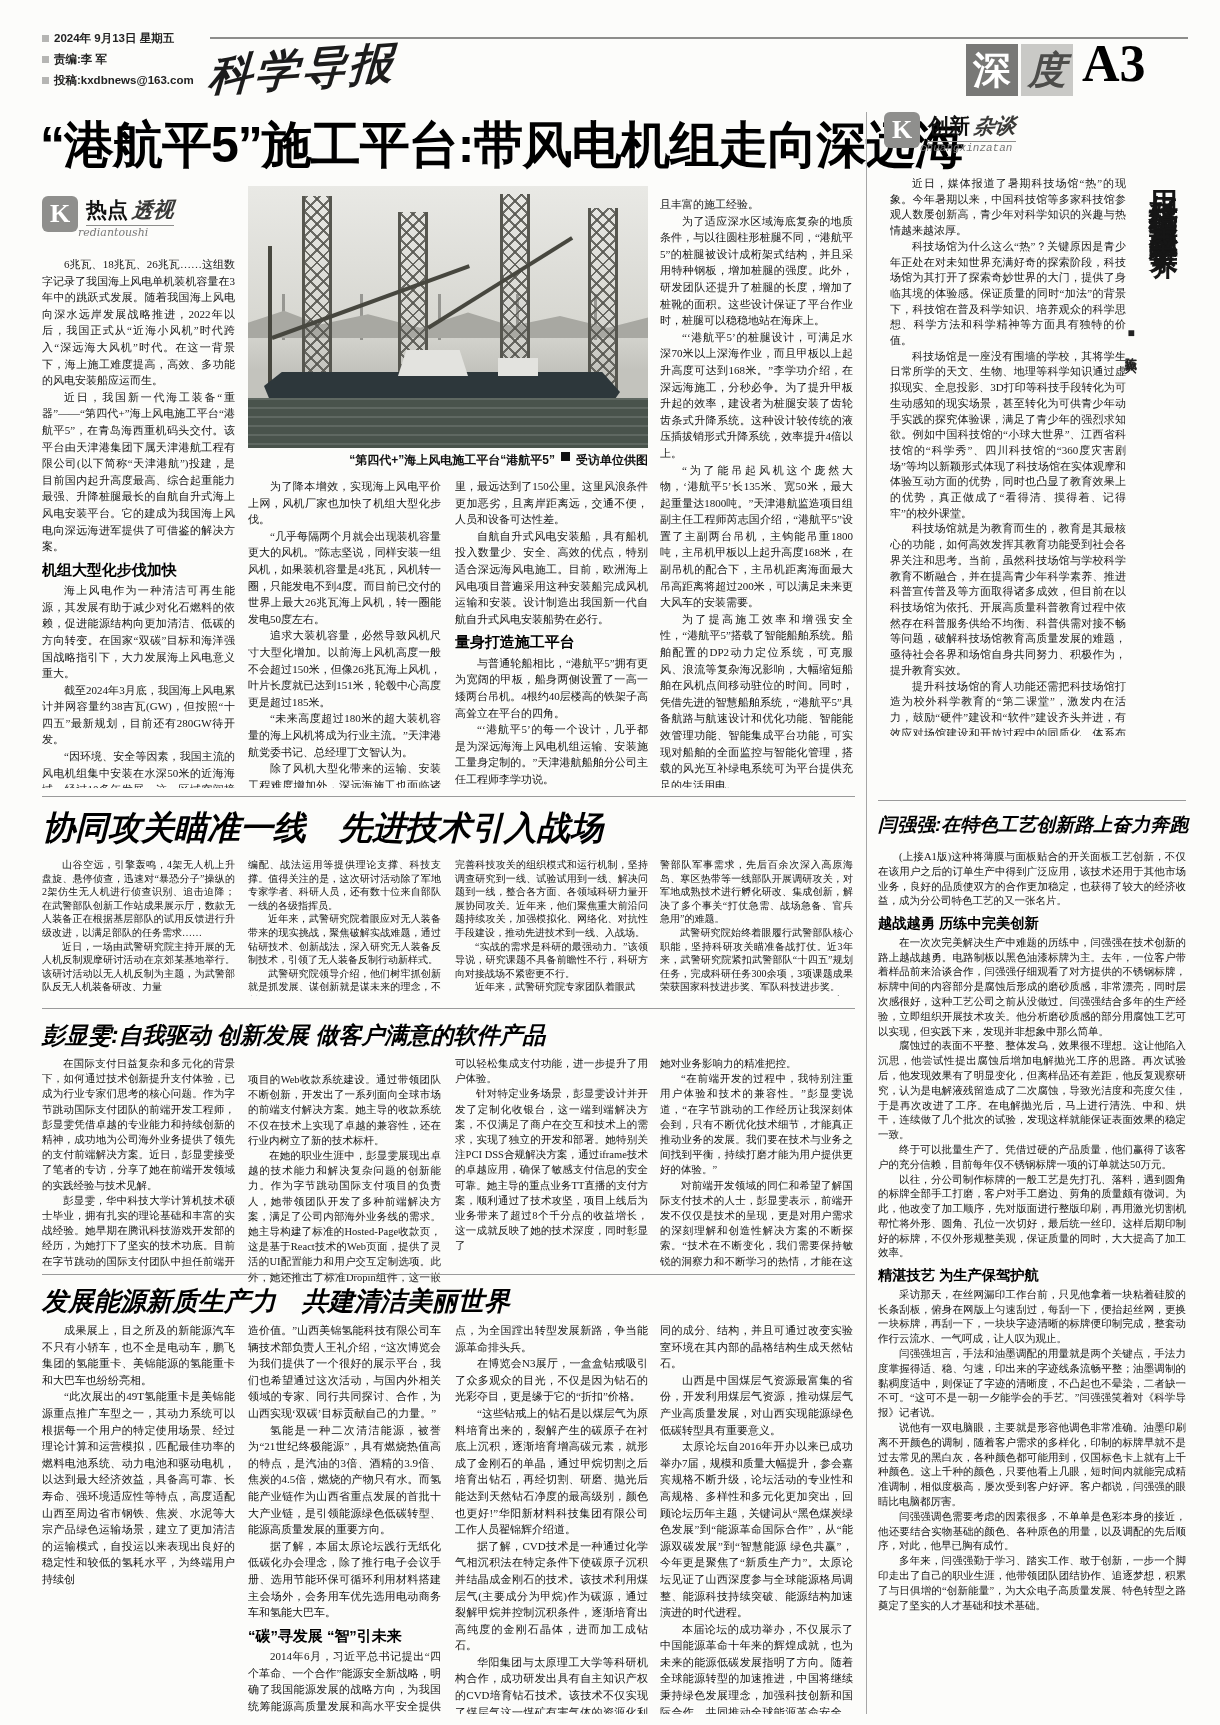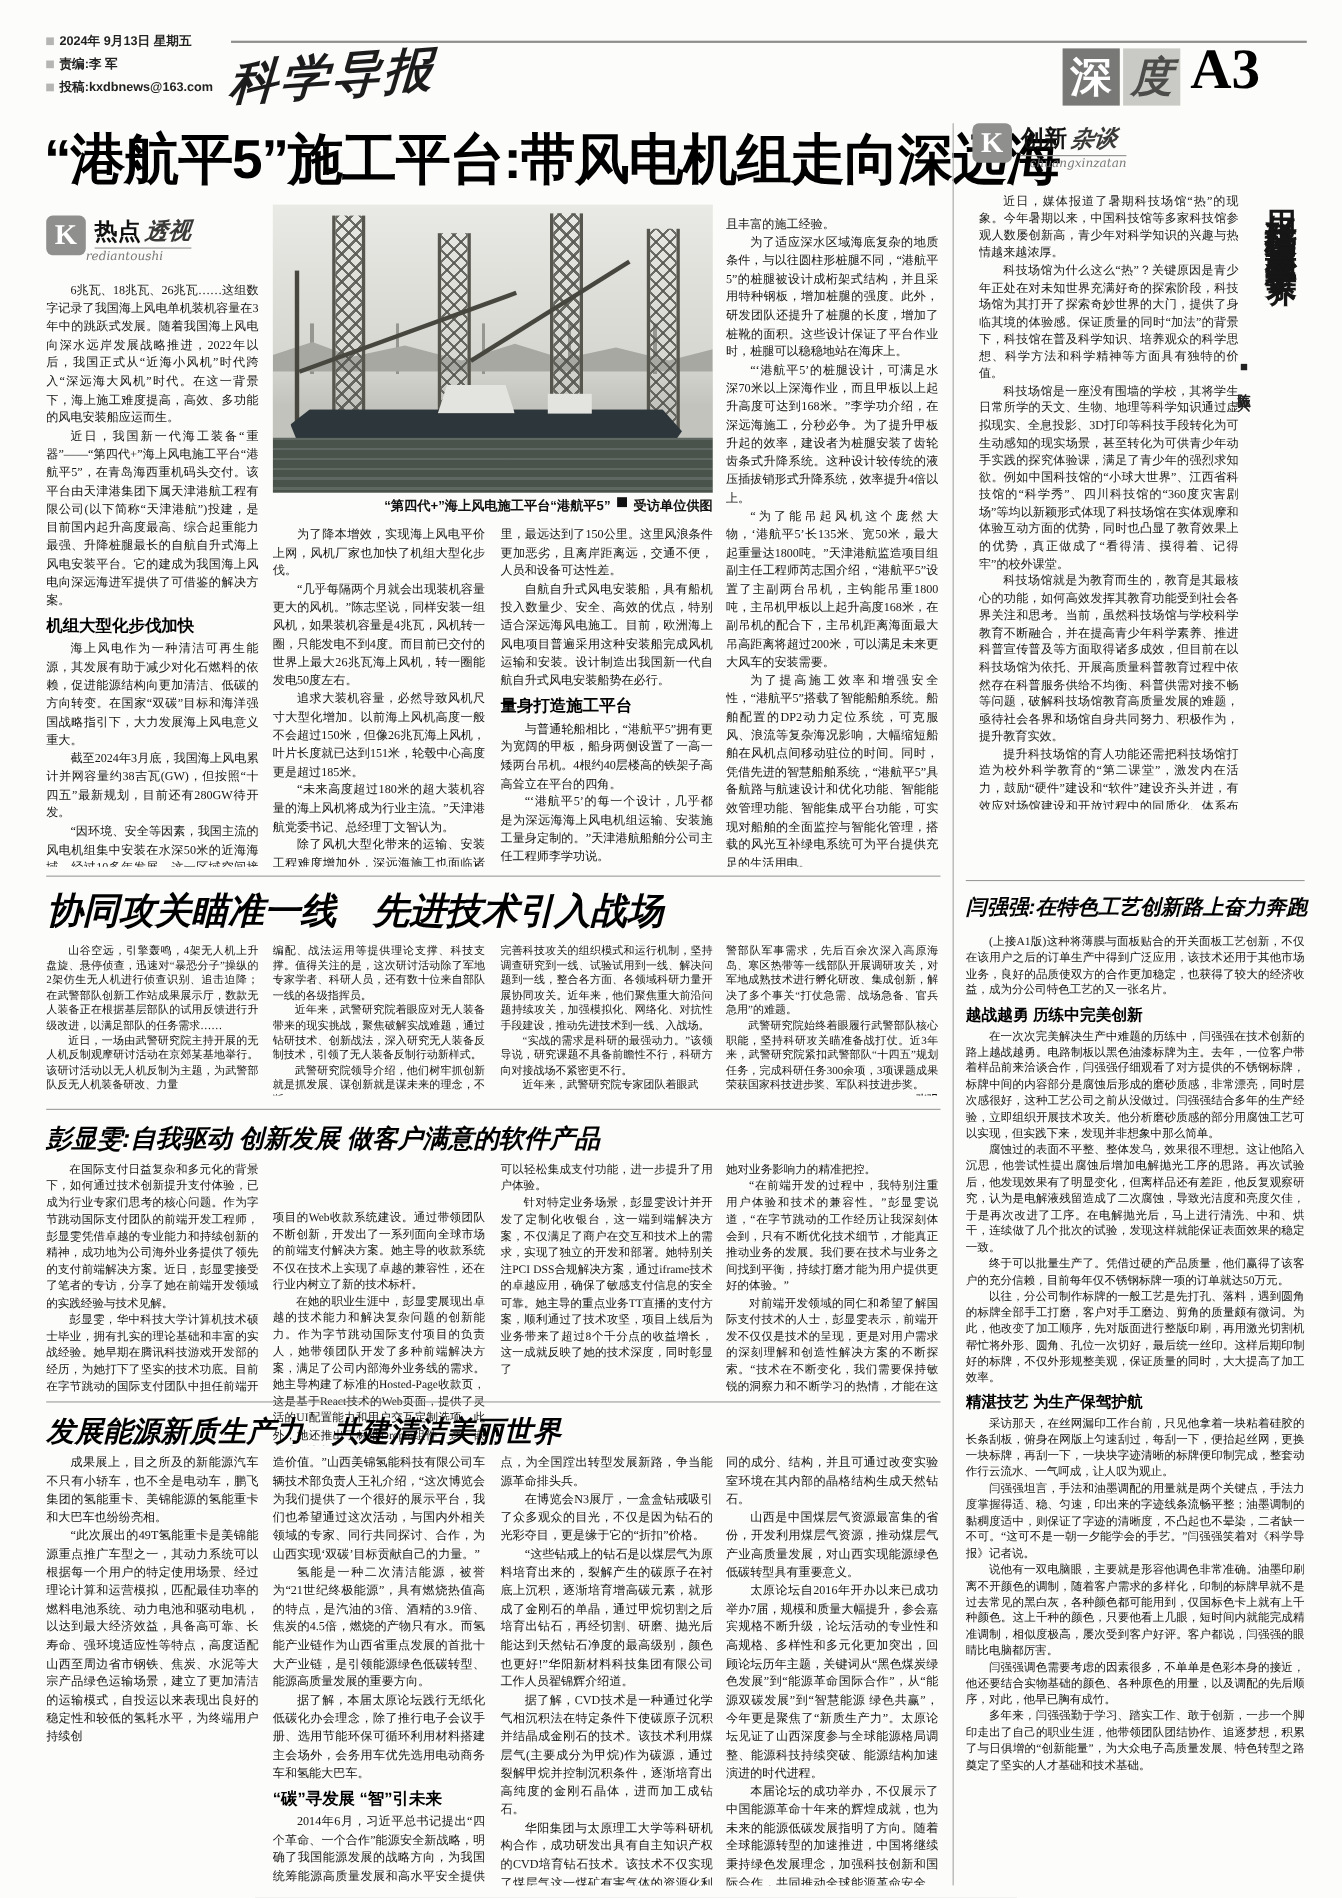--- a/index.html
+++ b/index.html
@@ -184,21 +184,21 @@
       <p class="it-pby">武警研究院始终着眼履行武警部队核心职能，坚持科研攻关瞄准备战打仗。近3年来，武警研究院紧扣武警部队“十四五”规划任务，完成科研任务300余项，3项课题成果荣获国家科技进步奖、军队科技进步奖。<span class="by-inline">张强</span></p>
     </div>
 
   <div class="hline" style="left:42px;top:1008px;width:813px;"></div>
 
   <h2 class="headline-2" style="left:42px;top:1020px;font-size:23px;">彭显雯:自我驱动 创新发展 做客户满意的软件产品</h2>
   <div class="col t-peng" style="left:42px;top:1056px;height:214px;">
       <p class="it-p">在国际支付日益复杂和多元化的背景下，如何通过技术创新提升支付体验，已成为行业专家们思考的核心问题。作为字节跳动国际支付团队的前端开发工程师，彭显雯凭借卓越的专业能力和持续创新的精神，成功地为公司海外业务提供了领先的支付前端解决方案。近日，彭显雯接受了笔者的专访，分享了她在前端开发领域的实践经验与技术见解。</p>
       <p class="it-p">彭显雯，华中科技大学计算机技术硕士毕业，拥有扎实的理论基础和丰富的实战经验。她早期在腾讯科技游戏开发部的经历，为她打下了坚实的技术功底。目前在字节跳动的国际支付团队中担任前端开发工程师，并主导国际支付</p>
     </div>
-  <div class="col t-peng" style="left:248px;top:1100px;height:214px;">
+  <div class="col t-peng" style="left:248px;top:1072px;height:214px;">
       <p class="it-pf">项目的Web收款系统建设。通过带领团队不断创新，开发出了一系列面向全球市场的前端支付解决方案。她主导的收款系统不仅在技术上实现了卓越的兼容性，还在行业内树立了新的技术标杆。</p>
       <p class="it-p">在她的职业生涯中，彭显雯展现出卓越的技术能力和解决复杂问题的创新能力。作为字节跳动国际支付项目的负责人，她带领团队开发了多种前端解决方案，满足了公司内部海外业务线的需求。她主导构建了标准的Hosted-Page收款页，这是基于React技术的Web页面，提供了灵活的UI配置能力和用户交互定制选项。此外，她还推出了标准Dropin组件，这一嵌入式解决方案使得开发者</p>
     </div>
   <div class="col t-peng" style="left:455px;top:1056px;height:214px;">
       <p class="it-pf">可以轻松集成支付功能，进一步提升了用户体验。</p>
       <p class="it-p">针对特定业务场景，彭显雯设计并开发了定制化收银台，这一端到端解决方案，不仅满足了商户在交互和技术上的需求，实现了独立的开发和部署。她特别关注PCI DSS合规解决方案，通过iframe技术的卓越应用，确保了敏感支付信息的安全可靠。她主导的重点业务TT直播的支付方案，顺利通过了技术攻坚，项目上线后为业务带来了超过8个千分点的收益增长，这一成就反映了她的技术深度，同时彰显了</p>
     </div>
   <div class="col t-peng" style="left:660px;top:1056px;height:214px;">
       <p class="it-pf">她对业务影响力的精准把控。</p>
       <p class="it-p">“在前端开发的过程中，我特别注重用户体验和技术的兼容性。”彭显雯说道，“在字节跳动的工作经历让我深刻体会到，只有不断优化技术细节，才能真正推动业务的发展。我们要在技术与业务之间找到平衡，持续打磨才能为用户提供更好的体验。”</p>
@@ -233,21 +233,21 @@
       <p class="it-p">本届论坛的成功举办，不仅展示了中国能源革命十年来的辉煌成就，也为未来的能源低碳发展指明了方向。随着全球能源转型的加速推进，中国将继续秉持绿色发展理念，加强科技创新和国际合作，共同推动全球能源革命安全、高效和可持续发展。</p>
     </div>
 
   <div class="vline" style="left:866px;top:112px;height:1602px;"></div>
 
   <div class="badge" style="left:884px;top:112px;">
     <div class="krow">
       <div class="kbox">K</div>
       <div>
         <div class="blabels"><span class="badge-bold">创新</span><span class="badge-script">杂谈</span></div>
-        <div class="badge-pinyin" style="margin-left:16px;">chuangxinzatan</div>
+        <div class="badge-pinyin" style="margin-left:0;font-family:Liberation Mono, monospace;">chuangxinzatan</div>
       </div>
     </div>
   </div>
 
   <div class="col t-zatan" style="left:890px;top:176px;width:236px;height:560px;">
       <p class="it-p">近日，媒体报道了暑期科技场馆“热”的现象。今年暑期以来，中国科技馆等多家科技馆参观人数屡创新高，青少年对科学知识的兴趣与热情越来越浓厚。</p>
       <p class="it-p">科技场馆为什么这么“热”？关键原因是青少年正处在对未知世界充满好奇的探索阶段，科技场馆为其打开了探索奇妙世界的大门，提供了身临其境的体验感。保证质量的同时“加法”的背景下，科技馆在普及科学知识、培养观众的科学思想、科学方法和科学精神等方面具有独特的价值。</p>
       <p class="it-p">科技场馆是一座没有围墙的学校，其将学生日常所学的天文、生物、地理等科学知识通过虚拟现实、全息投影、3D打印等科技手段转化为可生动感知的现实场景，甚至转化为可供青少年动手实践的探究体验课，满足了青少年的强烈求知欲。例如中国科技馆的“小球大世界”、江西省科技馆的“科学秀”、四川科技馆的“360度灾害剧场”等均以新颖形式体现了科技场馆在实体观摩和体验互动方面的优势，同时也凸显了教育效果上的优势，真正做成了“看得清、摸得着、记得牢”的校外课堂。</p>
       <p class="it-p">科技场馆就是为教育而生的，教育是其最核心的功能，如何高效发挥其教育功能受到社会各界关注和思考。当前，虽然科技场馆与学校科学教育不断融合，并在提高青少年科学素养、推进科普宣传普及等方面取得诸多成效，但目前在以科技场馆为依托、开展高质量科普教育过程中依然存在科普服务供给不均衡、科普供需对接不畅等问题，破解科技场馆教育高质量发展的难题，亟待社会各界和场馆自身共同努力、积极作为，提升教育实效。</p>
       <p class="it-p">提升科技场馆的育人功能还需把科技场馆打造为校外科学教育的“第二课堂”，激发内在活力，鼓励“硬件”建设和“软件”建设齐头并进，有效应对场馆建设和开放过程中的同质化、体系布局、功能定位和作用发挥失调等问题。要通过研发新颖展品、强化人员培训、打造精品课程、推出趣味实验、组织专题讲座、举办科创比赛等方式增强对青少年的吸引力，提升账务青少年科学素养的实效。</p>

